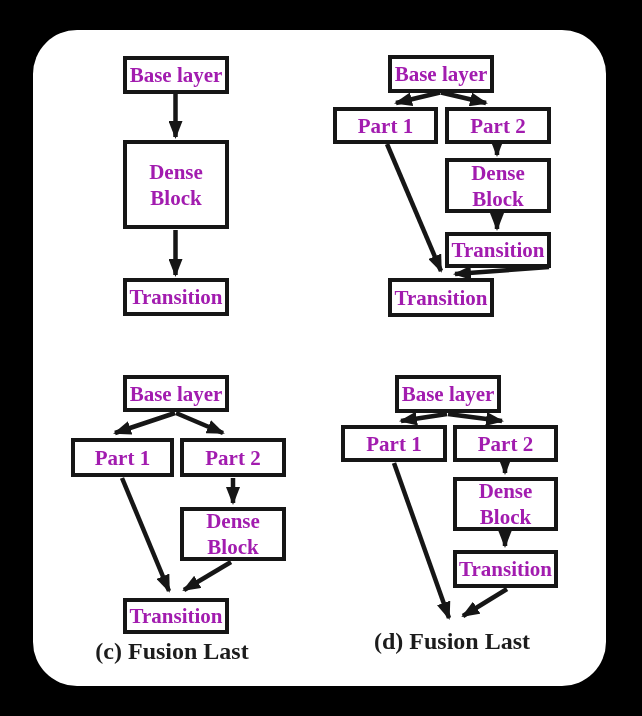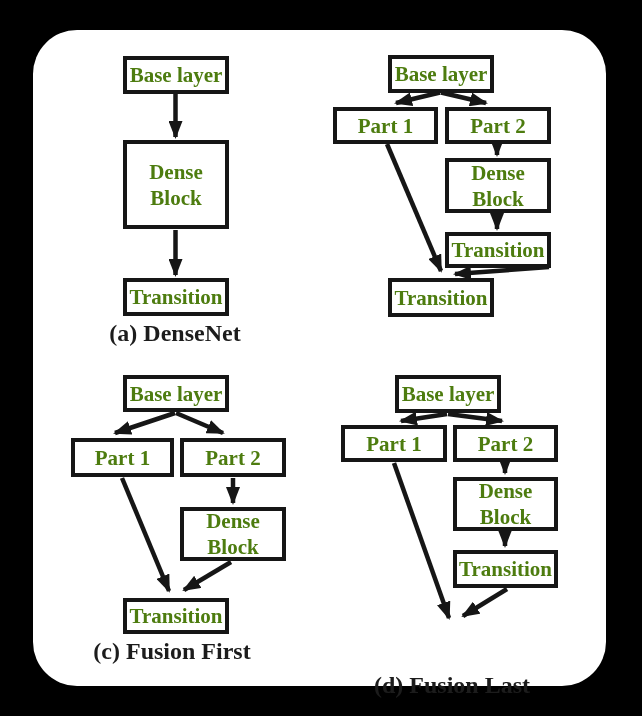--- a/index.html
+++ b/index.html
@@ -38,21 +38,21 @@
     box-sizing:border-box;
     border:4px solid var(--ink);
     background:var(--sheet);
     display:flex;
     align-items:center;
     justify-content:center;
     text-align:center;
     font-weight:bold;
     font-size:21px;
     line-height:26px;
-    color:#4d7c0f;
+    color:#a21caf;
     white-space:nowrap;
     overflow:hidden;
   }
   .node.wrap{white-space:normal;}
   .caption{
     position:absolute;
     text-align:center;
     font-weight:bold;
     font-size:24px;
     color:#1c1c1c;
@@ -91,35 +91,34 @@
     <line class="arrow" x1="448" y1="414" x2="502" y2="421" marker-end="url(#head)"></line>
     <line class="arrow" x1="505" y1="463" x2="505" y2="473" marker-end="url(#head)"></line>
     <line class="arrow" x1="505" y1="531" x2="505" y2="546" marker-end="url(#head)"></line>
     <line class="arrow" x1="394" y1="463" x2="449" y2="618" marker-end="url(#head)"></line>
     <line class="arrow" x1="507" y1="589" x2="463" y2="616" marker-end="url(#head)"></line>
   </svg>
 
   <div class="node" style="left:123px;top:56px;width:106px;height:38px">Base layer</div>
   <div class="node wrap" style="left:123px;top:140px;width:106px;height:89px">Dense Block</div>
   <div class="node" style="left:123px;top:278px;width:106px;height:38px">Transition</div>
-  <div class="caption" style="left:75px;top:320px;width:200px">(a) DenseNet</div>
 
   <div class="node" style="left:388px;top:55px;width:106px;height:38px">Base layer</div>
   <div class="node" style="left:333px;top:107px;width:105px;height:37px">Part 1</div>
   <div class="node" style="left:445px;top:107px;width:106px;height:37px">Part 2</div>
   <div class="node wrap" style="left:445px;top:158px;width:106px;height:55px">Dense Block</div>
   <div class="node" style="left:445px;top:232px;width:106px;height:36px">Transition</div>
   <div class="node" style="left:388px;top:278px;width:106px;height:39px">Transition</div>
 
   <div class="node" style="left:123px;top:375px;width:106px;height:37px">Base layer</div>
   <div class="node" style="left:71px;top:438px;width:103px;height:39px">Part 1</div>
   <div class="node" style="left:180px;top:438px;width:106px;height:39px">Part 2</div>
   <div class="node wrap" style="left:180px;top:507px;width:106px;height:54px">Dense Block</div>
   <div class="node" style="left:123px;top:598px;width:106px;height:36px">Transition</div>
-  <div class="caption" style="left:72px;top:638px;width:200px">(c) Fusion First</div>
+  <div class="caption" style="left:72px;top:638px;width:200px">(c) Fusion Last</div>
 
   <div class="node" style="left:395px;top:375px;width:106px;height:38px">Base layer</div>
   <div class="node" style="left:341px;top:425px;width:106px;height:37px">Part 1</div>
   <div class="node" style="left:453px;top:425px;width:105px;height:37px">Part 2</div>
   <div class="node wrap" style="left:453px;top:477px;width:105px;height:54px">Dense Block</div>
   <div class="node" style="left:453px;top:550px;width:105px;height:38px">Transition</div>
-  <div class="caption" style="left:352px;top:672px;width:200px">(d) Fusion Last</div>
+  <div class="caption" style="left:352px;top:628px;width:200px">(d) Fusion Last</div>
 </div>
 
 </body></html>

